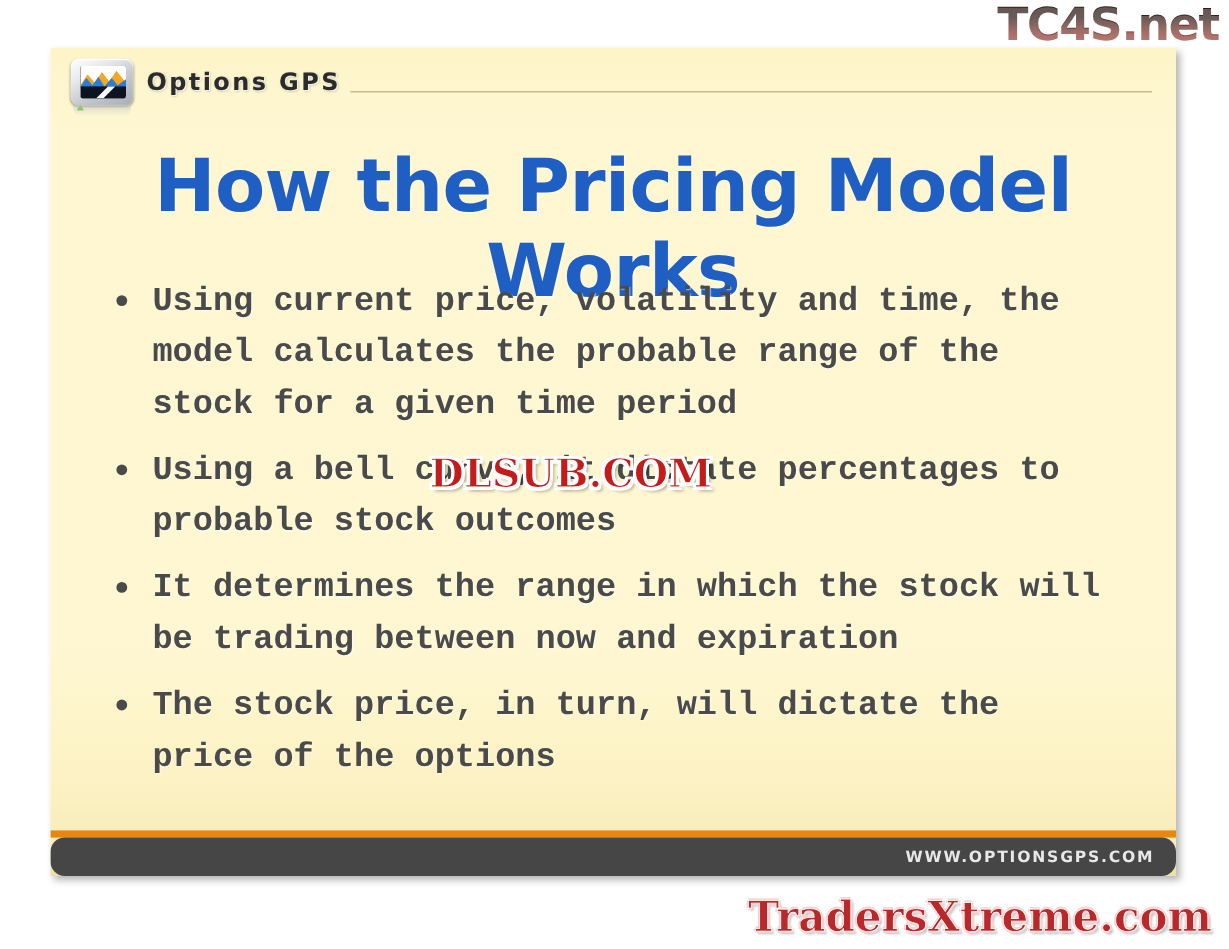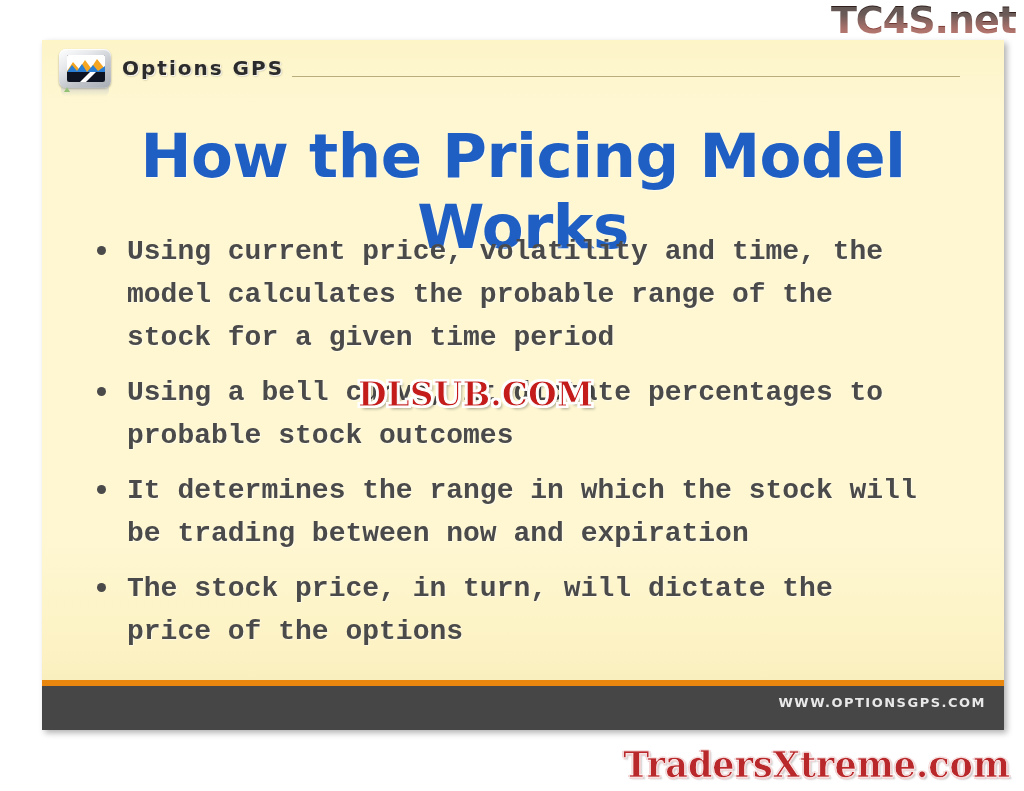--- a/index.html
+++ b/index.html
@@ -42,21 +42,20 @@
     height: 690px;
     background: linear-gradient(180deg,
         #fdf4c8 0%,
         #fef7d2 10%,
         #fef7d2 72%,
         #fcf2c4 88%,
         #f6ecb8 97%,
         #ecdfa8 100%);
     box-shadow: 3px 3px 6px rgba(0,0,0,0.30);
     overflow: hidden;
-    padding-left: 24px;
   }
 
   
   #slide-header {
     position: absolute;
     left: 0; top: 0;
     width: 100%;
     height: 62px;
   }
   #brand-logo {
@@ -198,23 +197,24 @@
     bottom: 0;
     width: 100%;
   }
   #footer-stripe {
     width: 100%;
     height: 6px;
     background: #e8860d;
   }
   #footer-bar {
     width: 100%;
-    height: 44px;
+    height: 32px;
     background: #464646;
     position: relative;
+    border-radius: 12px;
   }
   #footer-url {
     position: absolute;
     right: 18px;
     top: 9px;
     font-family: "DejaVu Sans", sans-serif;
     font-size: 13px;
     font-weight: bold;
     letter-spacing: 1.5px;
     color: #e8e8e8;

